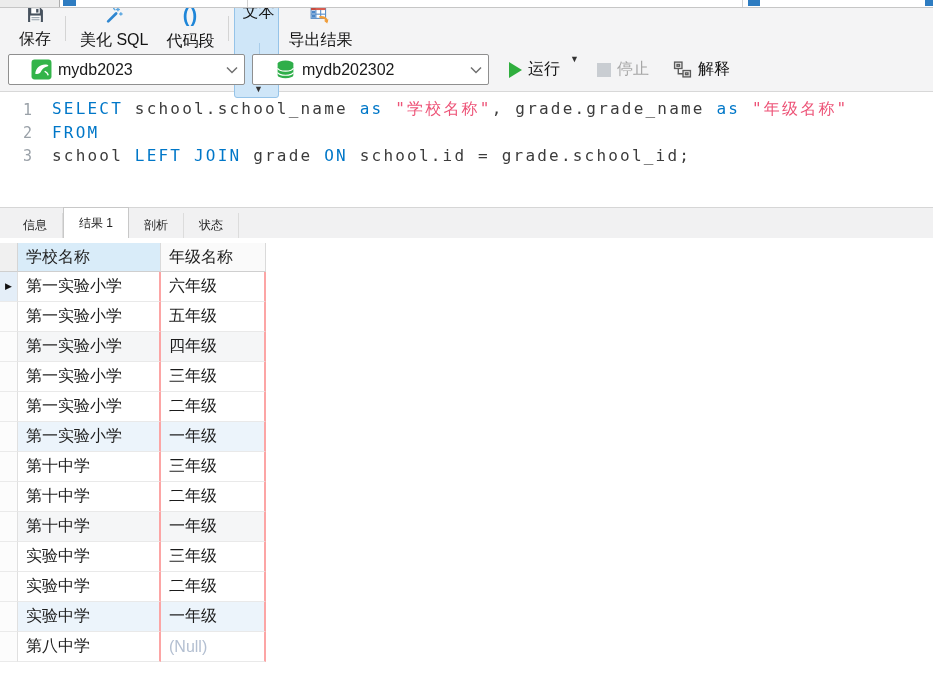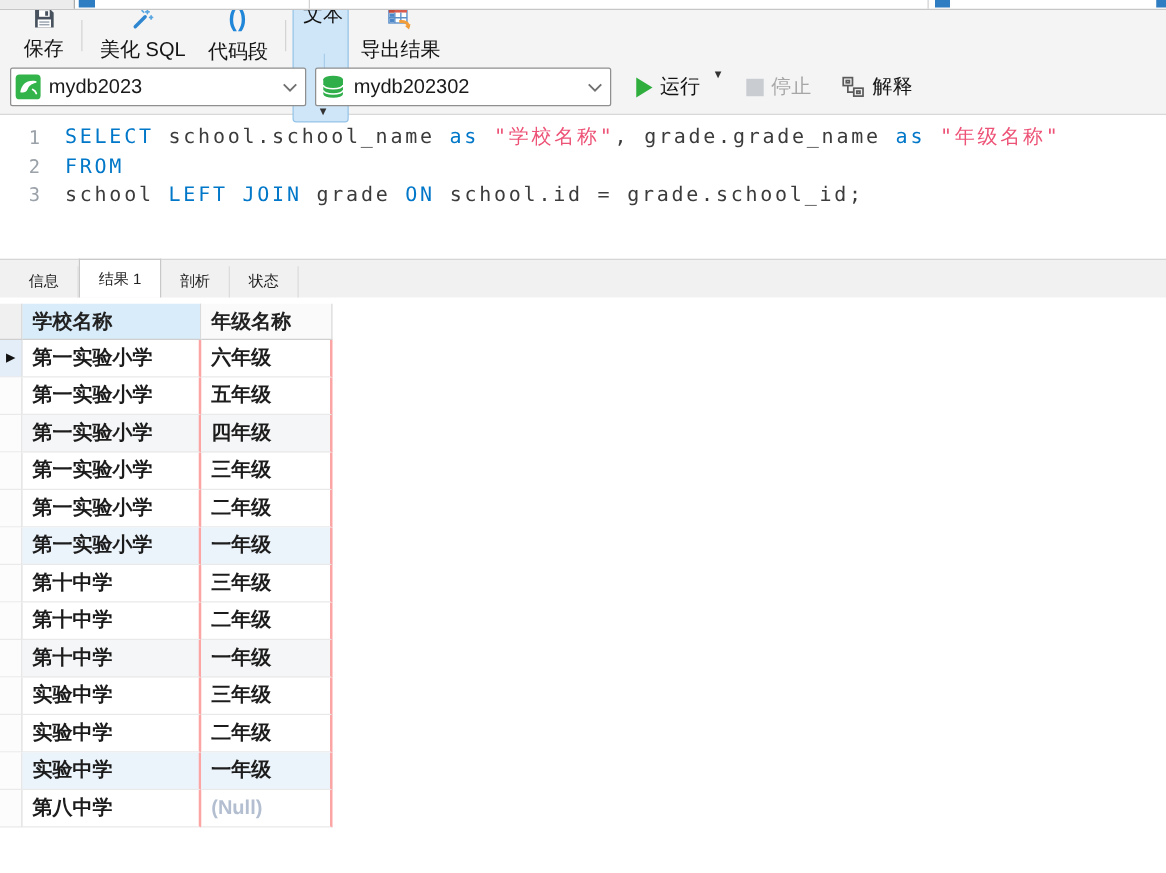--- a/index.html
+++ b/index.html
@@ -22,21 +22,21 @@
   .vsep { width:1px; height:25px; background:#d4d4d4; margin:0 5px; }
   .text-active { background:#cfe6f8; border:1px solid #95c3e8; border-radius:3px; padding:3px 4px 3px 7px; gap:20px; }
   .text-active .inner-sep { width:1px; height:22px; background:#a9cdea; margin-left:2px; }
   .caret { font-size:9px; color:#333; line-height:1; }
   .icon { display:inline-flex; align-items:center; justify-content:center; }
   .paren-glyph { color:#1f86d8; font-size:20px; font-weight:600; letter-spacing:1px; line-height:1; }
 
   
   .toolbar2 { height:44px; background:#f4f4f5; border-bottom:1px solid #d8d8d8; display:flex; align-items:center; padding:0 8px; }
   .select { width:237px; height:31px; background:#fff; border:1px solid #8f8f8f; border-radius:2px;
-            display:flex; align-items:center; padding:0 6px 0 3px; gap:6px; font-size:16px; }
+            display:flex; align-items:center; padding:0 6px 0 22px; gap:6px; font-size:16px; }
   .select + .select { margin-left:7px; }
   .select .chev { margin-left:auto; }
   .run-group { display:flex; align-items:flex-start; margin-left:14px; gap:4px; }
   .tb2-btn { display:flex; align-items:center; gap:6px; background:none; border:none;
              font:16px "Liberation Sans",sans-serif; color:#141414; padding:4px 6px; }
   .tb2-btn.disabled { color:#a6a6a6; }
   .play { width:0; height:0; border-left:13px solid #2fae3e; border-top:8px solid transparent; border-bottom:8px solid transparent; }
   .stop-sq { width:14px; height:14px; background:#c9cdd2; }
 
   
@@ -50,21 +50,21 @@
   .tok-str { color:var(--string,#ED5377); }
   .tok-pl { color:#3c3c3c; }
 
   
   .rtabs { height:31px; background:#f1f1f2; border-top:1px solid #d6d6d6; display:flex; align-items:flex-end; padding-left:8px; }
   .rtab { height:25px; display:flex; align-items:center; padding:0 15px; font-size:12px; color:#222;
           border-right:1px solid #dcdcdc; }
   .rtab.active { height:31px; background:#fff; border:1px solid #c8c8c8; border-bottom:none; }
 
   
-  .grid { margin-top:5px;font-weight:bold; }
+  .grid { margin-top:5px; }
   .g-row, .g-header { display:flex; }
   .g-header { height:29px; }
   .g-row { height:30px; background:#fff; }
   .g-gutter { width:18px; flex:0 0 18px; border-right:1px solid #e0e0e0; border-bottom:1px solid #eaeaea;
               background:#fcfcfc; display:flex; align-items:center; justify-content:center; }
   .g-gutter.head { background:#f0f0f0; border-right:1px solid #d5d5d5; border-bottom:1px solid #cfcfcf; }
   .g-gutter.current { background:#e4eef8; }
   .row-arrow { font-size:9px; color:#111; line-height:1; }
   .g-cell { display:flex; align-items:center; padding:0 8px; font-size:16px; color:#1c1c1c;
             border-right:2px solid #fca5a5; border-bottom:1px solid #e9e9e9; background:transparent; }

